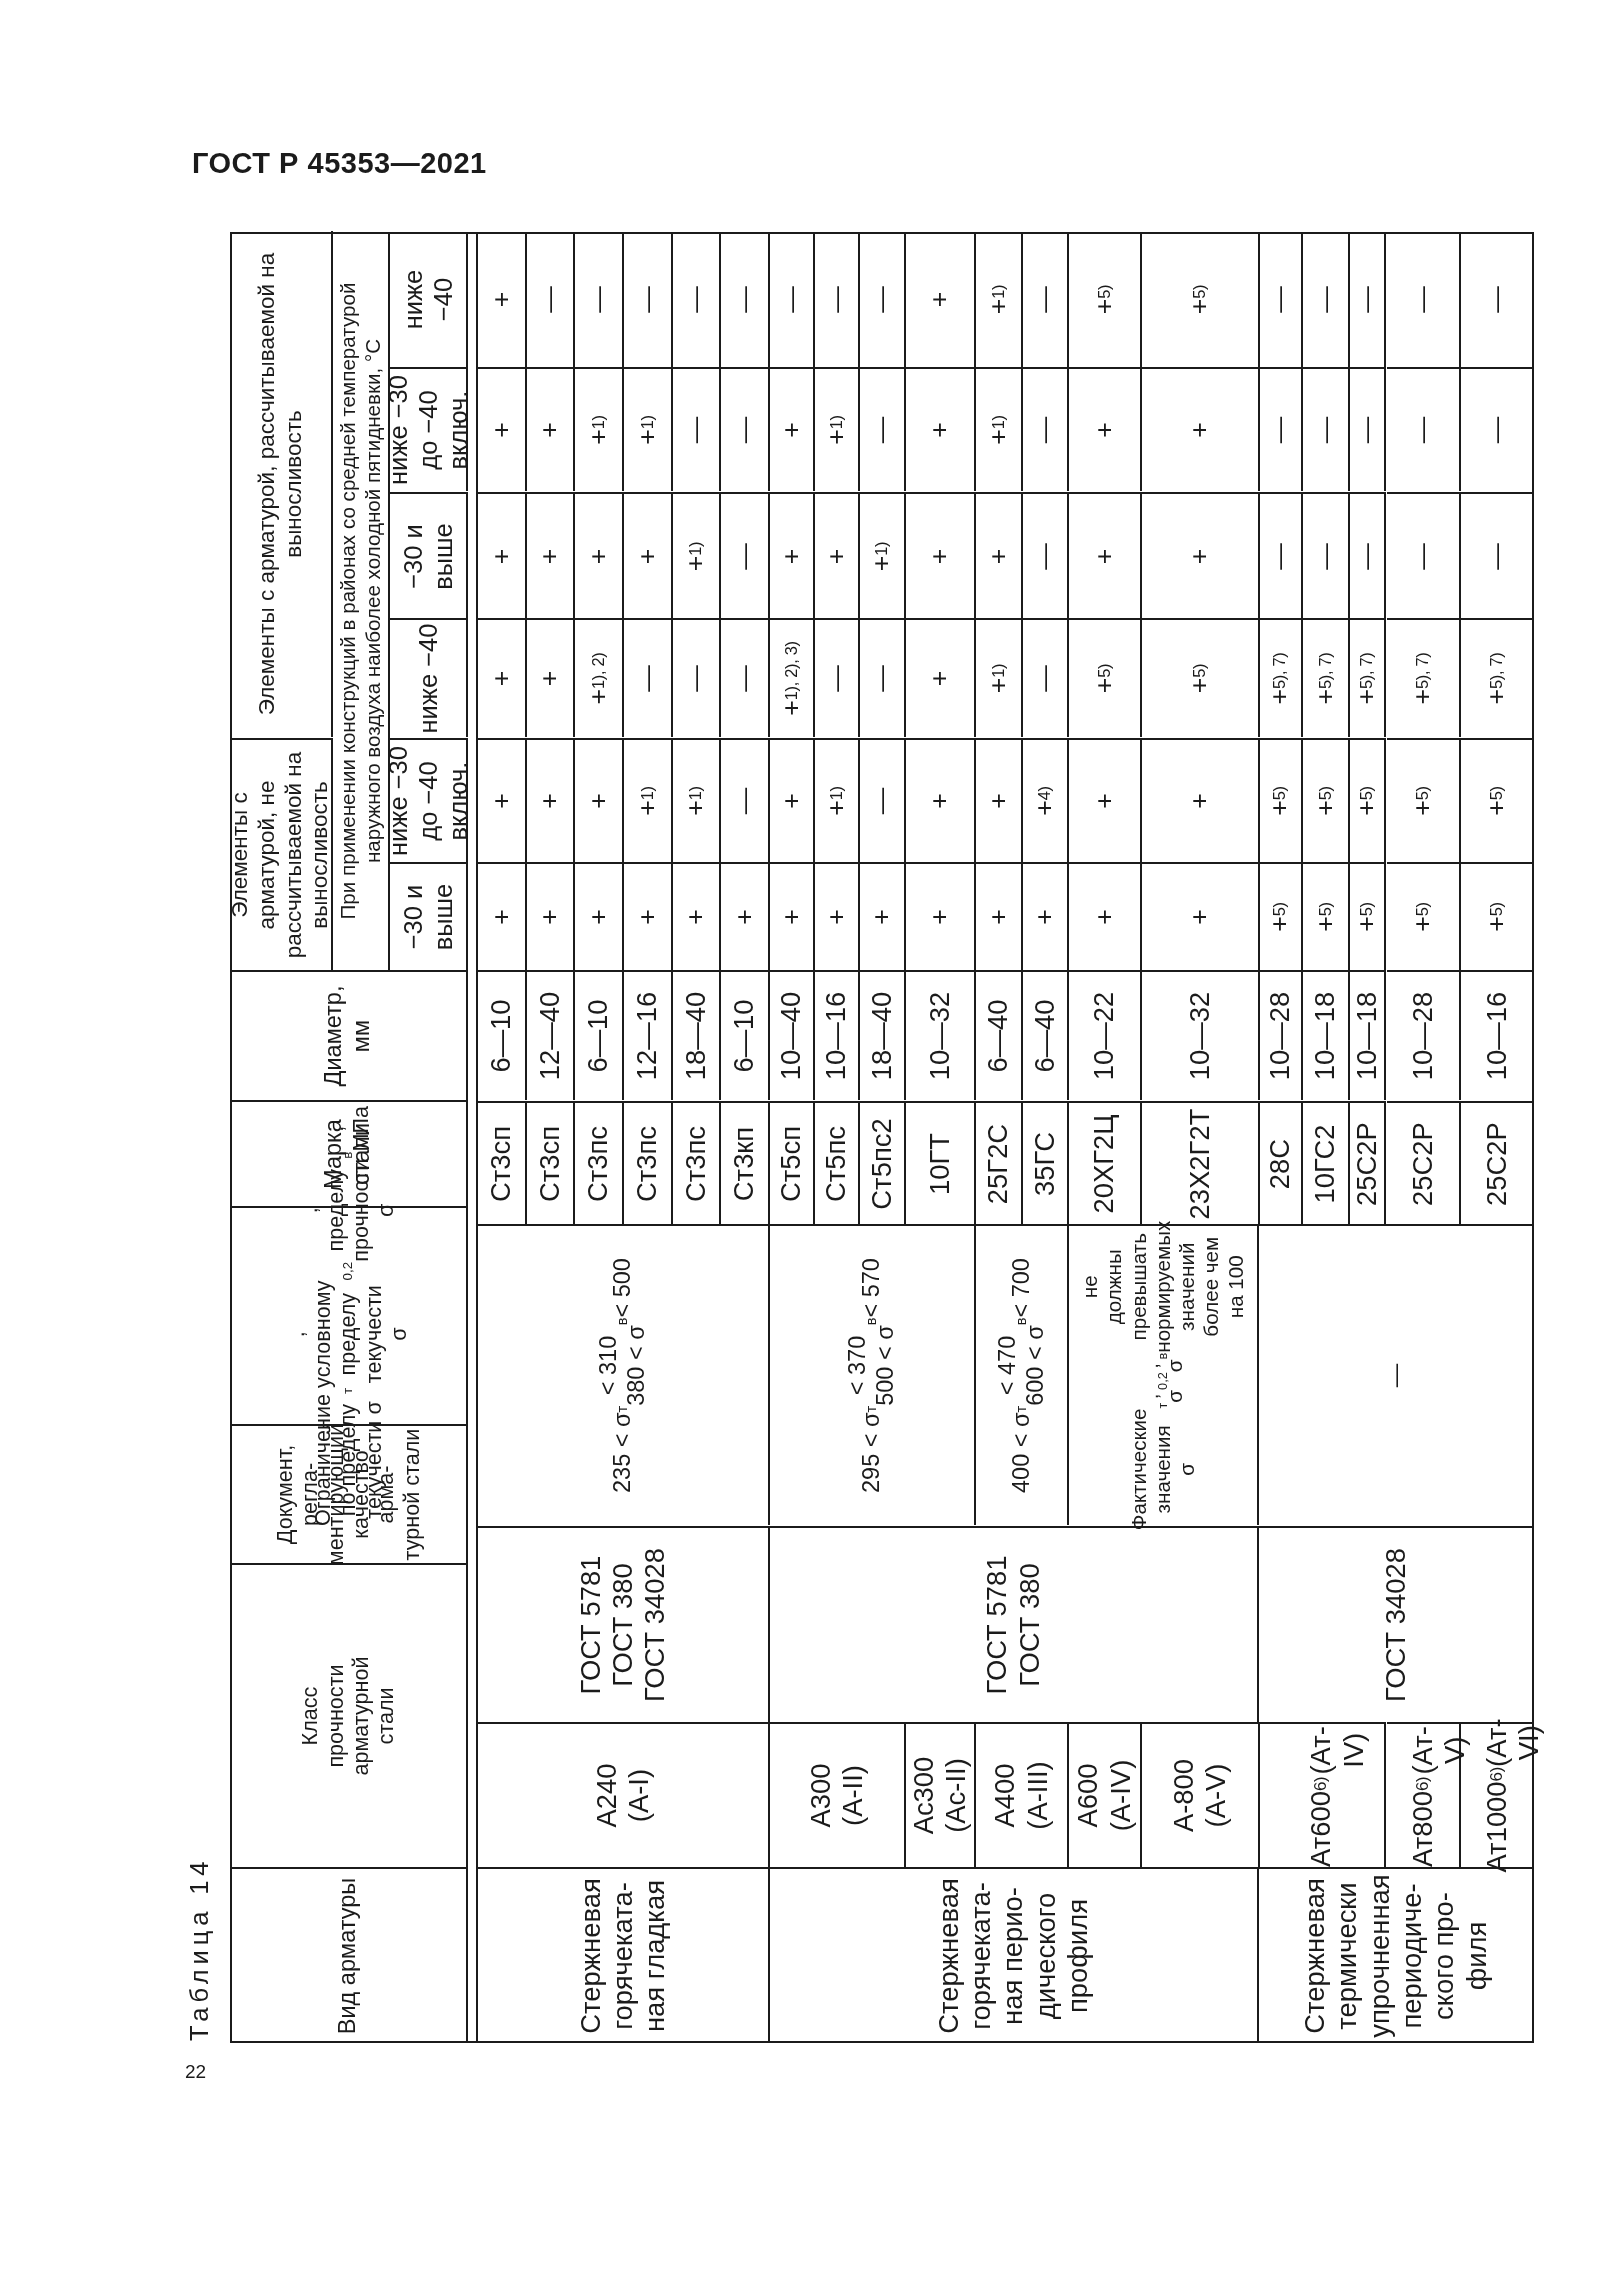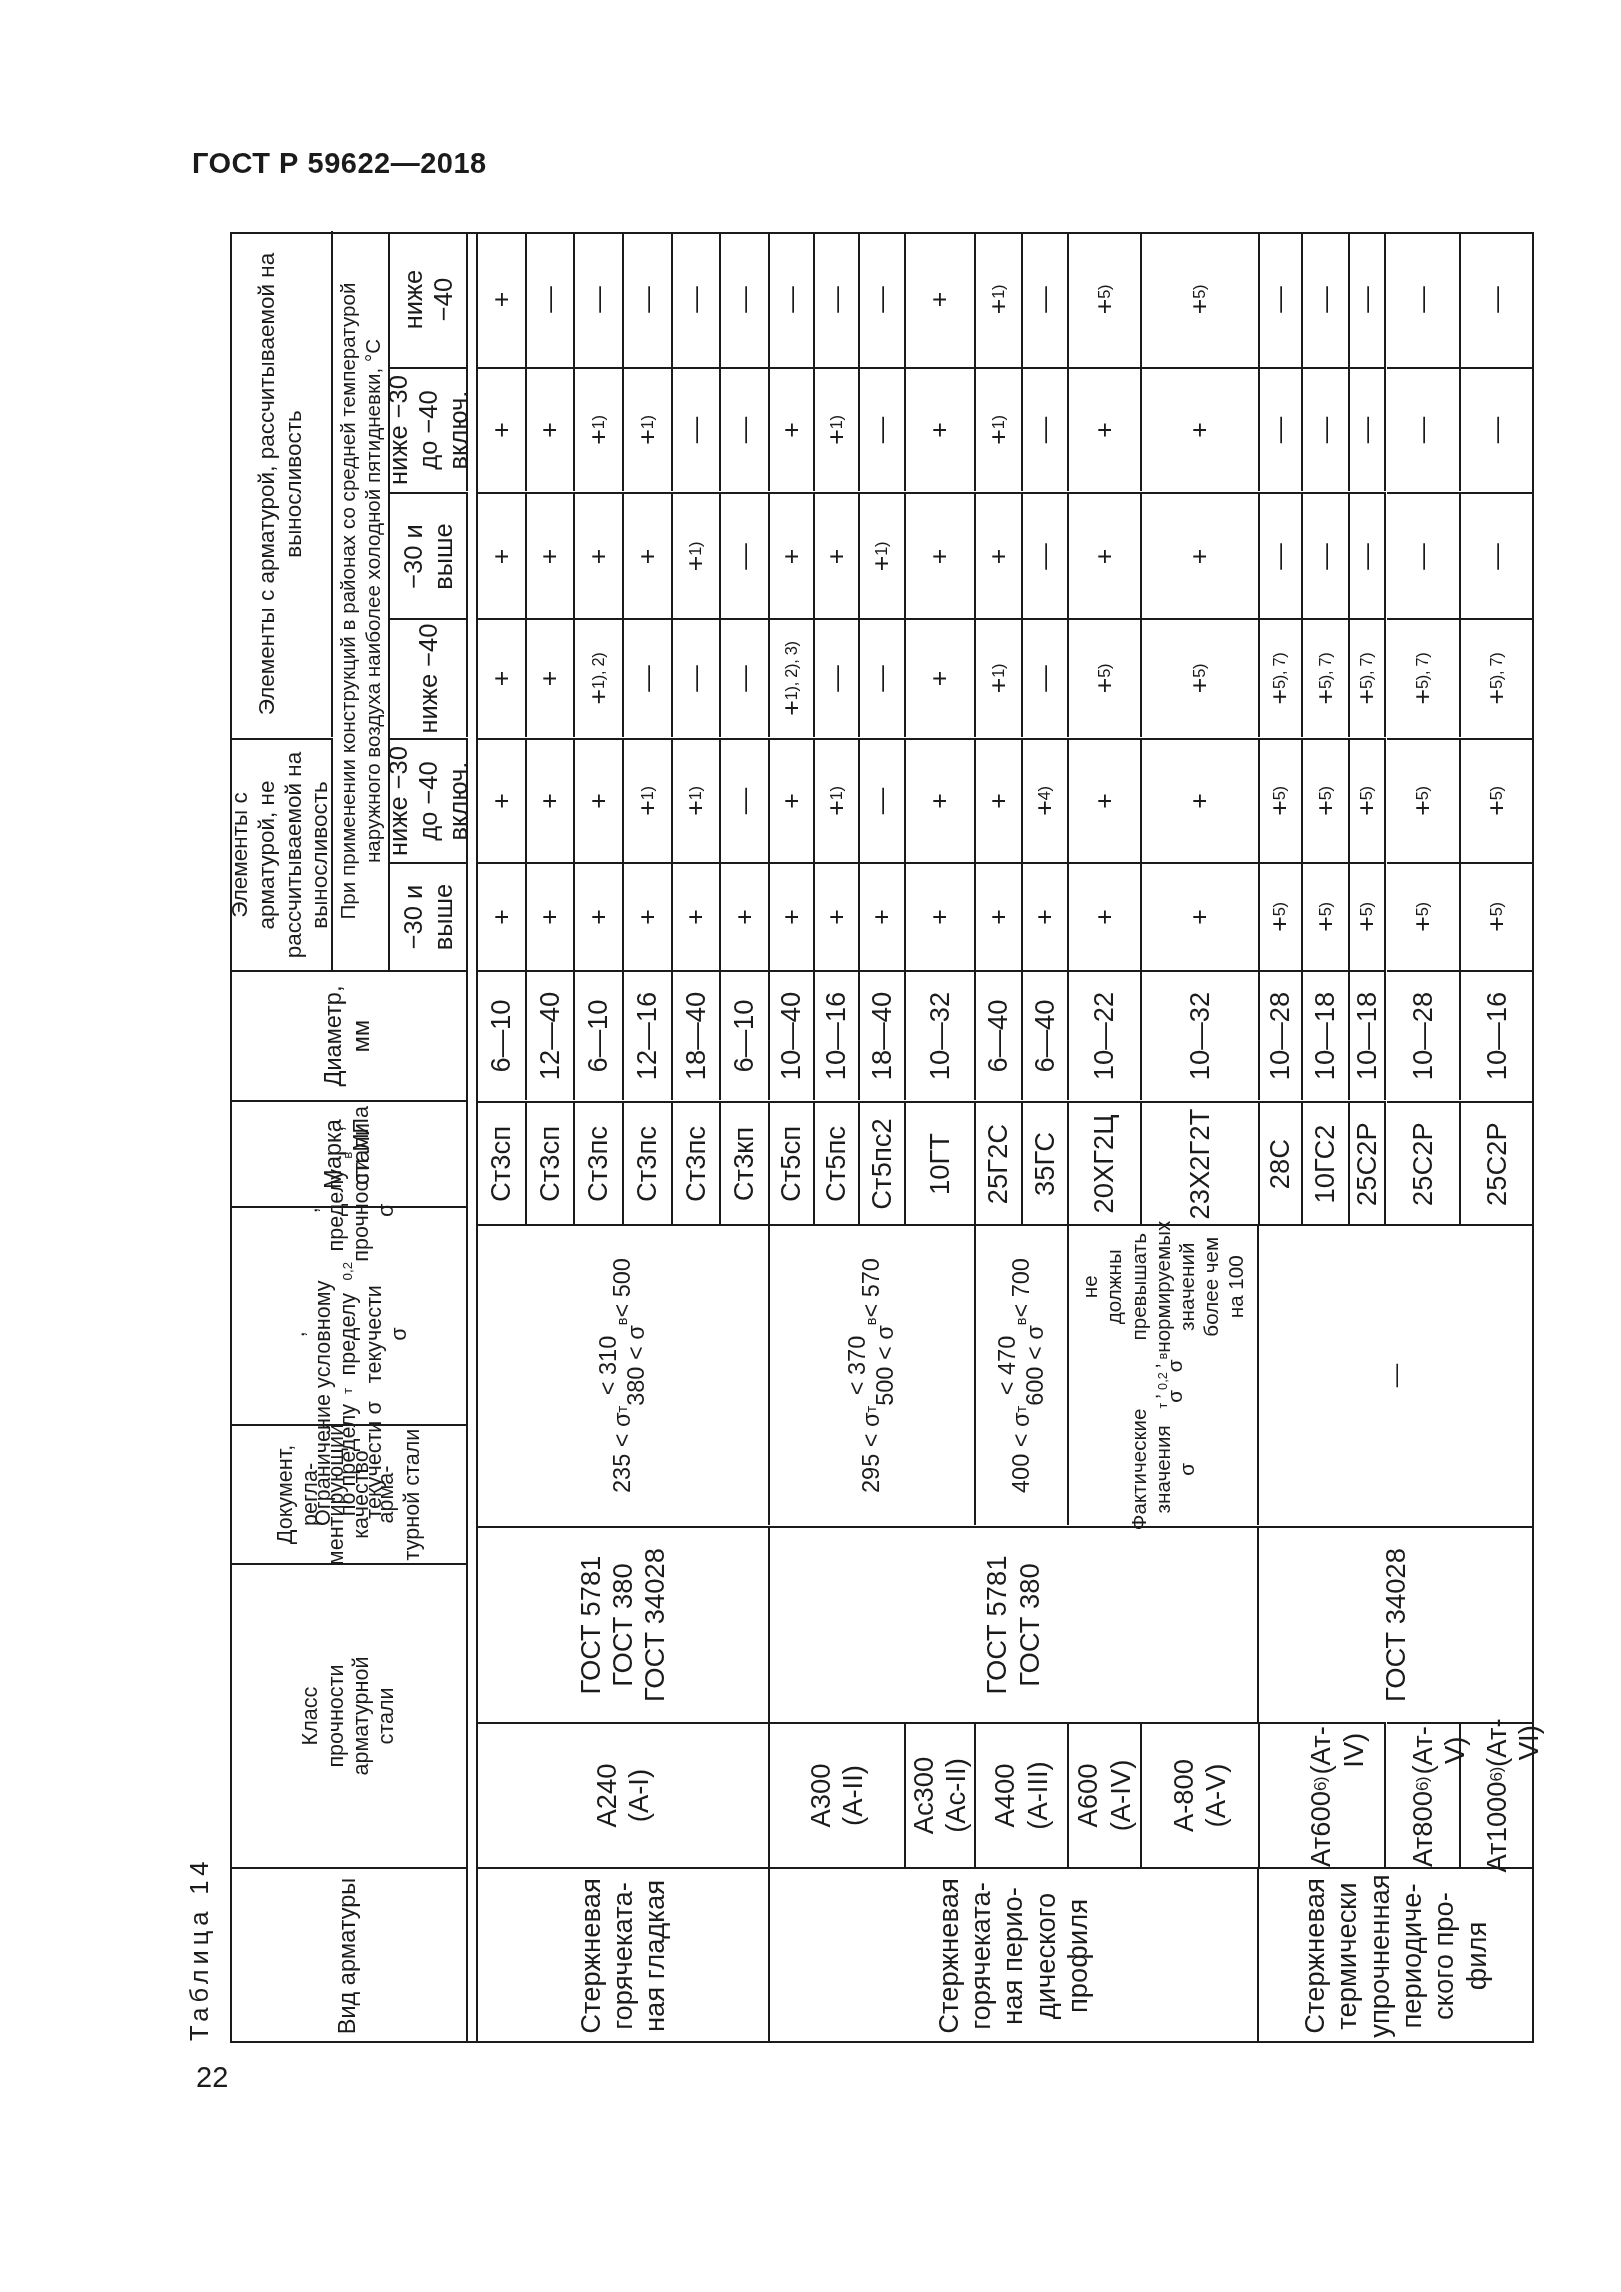--- a/index.html
+++ b/index.html
@@ -1,19 +1,19 @@
 <!DOCTYPE html>
 <html><head>
 <meta charset="utf-8">
 <style>
   html,body{margin:0;padding:0}
   body{position:relative;width:1621px;height:2293px;background:#ffffff;
        font-family:"Liberation Sans",sans-serif;color:#1b1b1b;overflow:hidden}
   .page-title{position:absolute;left:192px;top:147px;font-size:29px;font-weight:bold;letter-spacing:0.5px;white-space:nowrap}
-  .page-number{position:absolute;left:196px;top:2061px;font-size:29px}
+  .page-number{position:absolute;left:185px;top:2061px;font-size:19px}
   .table-wrap{position:absolute;left:230px;top:232px;width:1304px;height:1811px}
   .logical{position:absolute;left:0;top:0;width:1811px;height:1304px;
            transform-origin:0 0;transform:rotate(-90deg) translateX(-1811px)}
   .caption{position:absolute;left:2px;top:-45px;font-size:25.5px;letter-spacing:4.9px;white-space:nowrap}
   .tbl{position:absolute;left:0;top:0;width:1811px;height:1304px;
        outline:2.9px solid #1b1b1b;outline-offset:-2.9px}
   .cell{position:absolute;box-sizing:border-box;display:flex;align-items:center;justify-content:center;
         text-align:center;border-right:2px solid #1b1b1b;border-bottom:2px solid #1b1b1b;
         line-height:1.18;overflow:visible}
   .cell.noR{border-right:none}.cell.noB{border-bottom:none}
@@ -21,21 +21,21 @@
   .f-body{font-size:27.4px}.f-h3{font-size:25.5px}.f-h1{font-size:22.5px}.f-h2{font-size:20.6px}
   .f-hcol{font-size:21.6px}.f-hcol2{font-size:23.5px}.f-lim{font-size:23.5px}.f-lims{font-size:20.6px}
   .val{white-space:nowrap;font-size:26.5px}
   sup{font-size:62%;vertical-align:super;letter-spacing:-0.3px}
   sub{font-size:62%;vertical-align:sub}
   .hline{position:absolute;height:0;border-top:2px solid #1b1b1b}
 </style>
 </head>
 <body>
 
-<div class="page-title">ГОСТ Р 59622—2018</div>
+<div class="page-title">ГОСТ Р 45353—2021</div>
 
 <div class="table-wrap">
   <div class="logical">
     <div class="caption">Таблица 14</div>
     <div class="tbl">
         <div class="cell f-hcol2" style="left: 0px; top: 0px; width: 176px; height: 238px;">Вид арматуры</div>
         <div class="cell f-hcol" style="left: 176px; top: 0px; width: 304px; height: 238px;">Класс<br>прочности<br>арматурной<br>стали</div>
         <div class="cell f-hcol" style="left: 480px; top: 0px; width: 139px; height: 238px;">Документ, регла-<br>ментирующий<br>качество арма-<br>турной стали</div>
         <div class="cell f-hcol" style="left: 619px; top: 0px; width: 218px; height: 238px;">Ограничение по пределу<br>текучести σ<sub>т</sub>, условному<br>пределу текучести σ<sub>0,2</sub>,<br>пределу прочности σ<sub>в</sub>,<br>МПа</div>
         <div class="cell f-hcol2" style="left: 837px; top: 0px; width: 106px; height: 238px;">Марка<br>стали</div>

